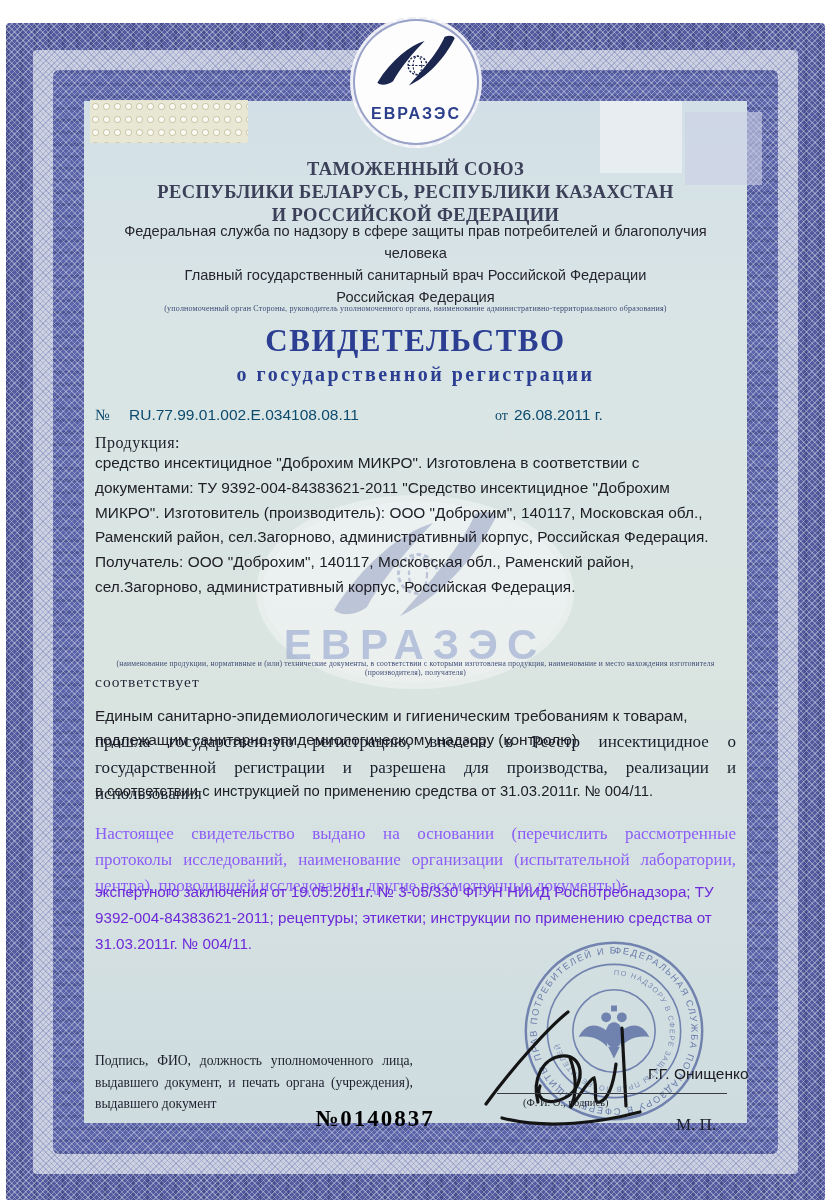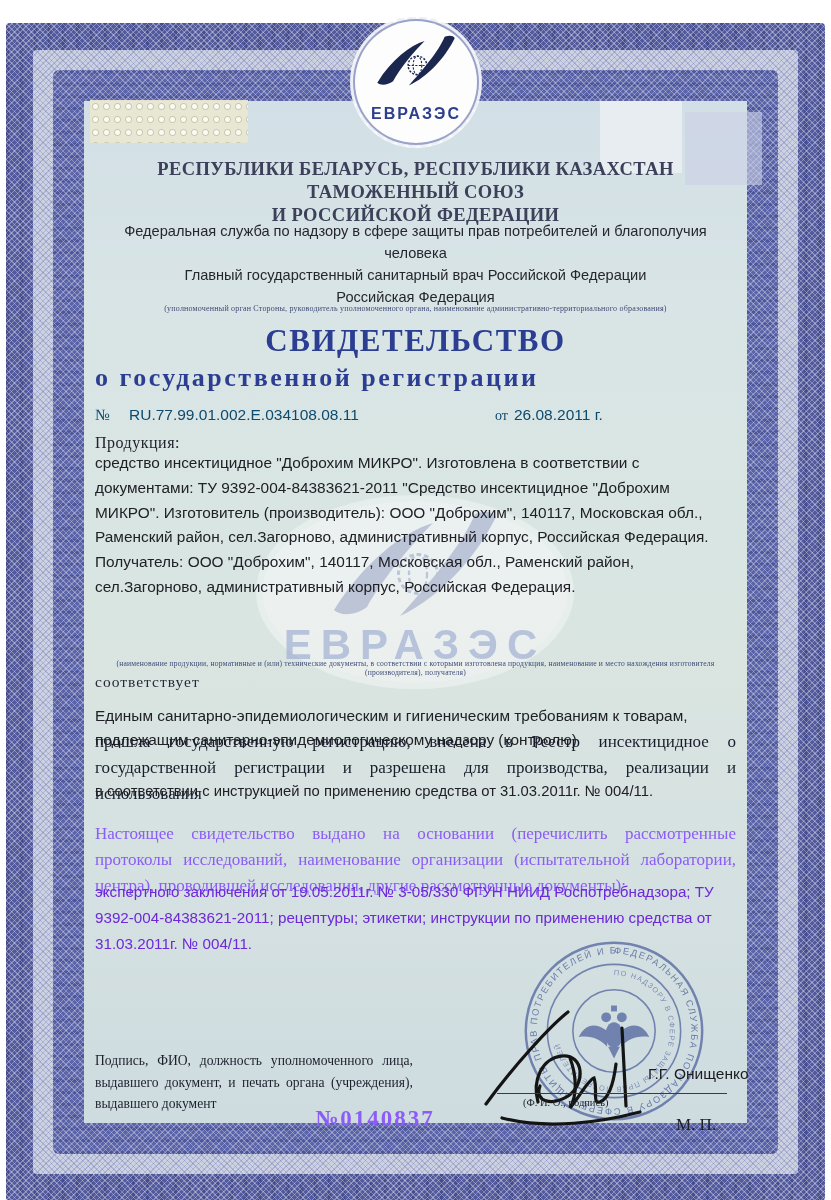--- a/index.html
+++ b/index.html
@@ -49,22 +49,22 @@
   
   .abs { position:absolute; left:95px; width:641px; z-index:2; }
   .hdr-union { top:141px; text-align:center; font-family:"Liberation Serif",serif;
     font-weight:bold; font-size:18.5px; line-height:23px; color:#3c4059; letter-spacing:.4px; }
   .hdr-auth { top:203px; text-align:center; font-size:14.6px; line-height:22px; color:#26262e; }
   .tiny-note { text-align:center; font-family:"Liberation Serif",serif; font-size:8px;
     color:#3e4a75; letter-spacing:.2px; }
   .note1 { top:287px; }
   .cert-title { top:306px; text-align:center; font-family:"Liberation Serif",serif;
     font-weight:bold; font-size:31px; letter-spacing:1.5px; color:#2c3e92; }
-  .cert-subtitle { top:346px; text-align:left; font-family:"Liberation Serif",serif;
-    font-weight:bold; font-size:26px; letter-spacing:2.5px; color:#2c3e92; }
+  .cert-subtitle { top:346px; text-align:center; font-family:"Liberation Serif",serif;
+    font-weight:bold; font-size:20px; letter-spacing:2.5px; color:#2c3e92; }
   .num-row { top:389px; font-size:15.5px; color:#0c4a6e; }
   .num-row .no-label { font-family:"Liberation Serif",serif; display:inline-block; width:34px; }
   .num-row .date-part { position:absolute; left:400px; top:0; }
   .num-row .date-label { font-family:"Liberation Serif",serif; font-size:14px; margin-right:6px; }
   .prod-label { top:417px; font-family:"Liberation Serif",serif; font-size:16px;
     color:#21222e; letter-spacing:.5px; }
   .prod-desc { top:434px; font-size:15.4px; line-height:24.8px; color:#202027; text-align:left; }
   .note2 { top:642px; font-size:7.6px; }
   .comp-lead { top:656px; font-family:"Liberation Serif",serif; font-size:15.5px;
     color:#27293a; letter-spacing:1px; }
@@ -126,22 +126,22 @@
       <path d="M6,66 C26,34 52,14 72,8 C56,24 38,46 28,64 C20,70 10,70 6,66 Z" fill="#1c2750"></path>
       <path d="M114,4 C100,32 76,58 50,70 C68,50 92,22 100,2 C106,0 112,0 114,4 Z" fill="#1c2750"></path>
       <circle cx="62" cy="42" r="13" fill="none" stroke="#1c2750" stroke-width="2" stroke-dasharray="3 2"></circle>
       <ellipse cx="62" cy="42" rx="6" ry="13" fill="none" stroke="#1c2750" stroke-width="1.5" stroke-dasharray="3 2"></ellipse>
       <line x1="49" y1="42" x2="75" y2="42" stroke="#1c2750" stroke-width="1.5" stroke-dasharray="3 2"></line>
     </svg>
     <div class="logo-text">ЕВРАЗЭС</div>
   </div>
 
   <div class="abs hdr-union">
+    <div>ТАМОЖЕННЫЙ СОЮЗ</div>
     <div>РЕСПУБЛИКИ БЕЛАРУСЬ, РЕСПУБЛИКИ КАЗАХСТАН</div>
-    <div>ТАМОЖЕННЫЙ СОЮЗ</div>
     <div>И РОССИЙСКОЙ ФЕДЕРАЦИИ</div>
   </div>
   <div class="abs hdr-auth">
     <div>Федеральная служба по надзору в сфере защиты прав потребителей и благополучия человека</div>
     <div>Главный государственный санитарный врач Российской Федерации</div>
     <div>Российская Федерация</div>
   </div>
   <div class="abs tiny-note note1">(уполномоченный орган Стороны, руководитель уполномоченного органа, наименование административно-территориального образования)</div>
 
   <div class="abs cert-title">СВИДЕТЕЛЬСТВО</div>
@@ -211,17 +211,17 @@
       <path d="M30,116 C76,128 130,120 168,110"></path>
     </g>
   </svg>
 
   <div class="abs sig-caption">Подпись, ФИО, должность уполномоченного лица, выдавшего документ, и печать органа (учреждения), выдавшего документ</div>
   <div class="sig-name">Г.Г. Онищенко</div>
   <div class="sig-line"></div>
   <div class="sig-line-note">(Ф. И. О., подпись)</div>
   <div class="mp">М. П.</div>
 
-  <div class="serial" style="color: #8b5cf6;">№0140837</div>
+  <div class="serial" style="color: #000000;">№0140837</div>
 
   <div class="copyright">© ЗАО «Первый печатный двор», г. Москва, 2011 г., уровень «В».</div>
 
 </div>
 
 </body></html>

